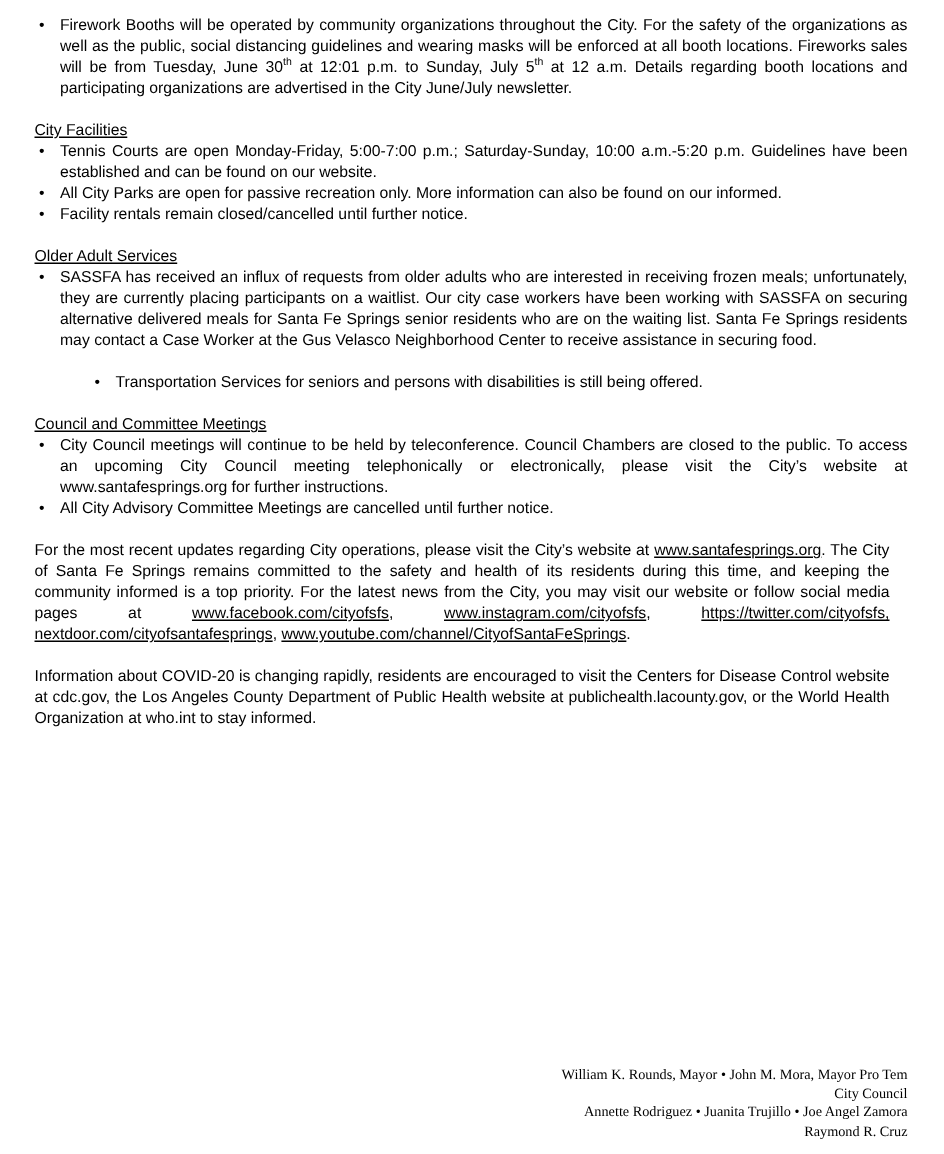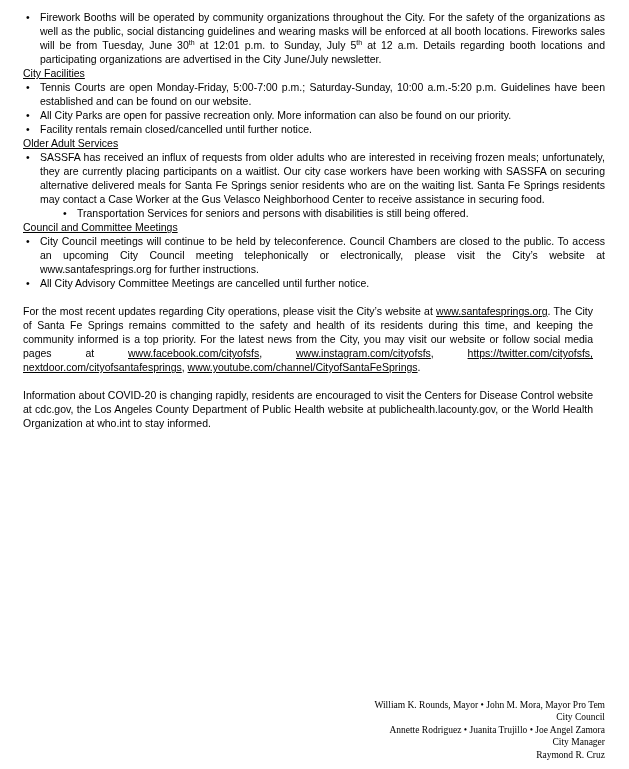--- a/index.html
+++ b/index.html
@@ -24,21 +24,21 @@
     padding-left: 17px;
     text-align: justify;
   }
   ul.bullets > li::before {
     content: "\2022";
     position: absolute;
     left: 3px;
     top: 0;
   }
   ul.bullets.indent-2 { margin-left: 37px; }
-  .section { margin-top: 0; }
+  .section { margin-top: 14px; }
   .section-title { text-decoration: underline; }
   .para { margin: 14px 12px 0 0; text-align: justify; }
   sup.sup { font-size: 7px; line-height: 0; vertical-align: super; }
   .link { text-decoration: underline; color: #000000; cursor: pointer; }
   .footer {
     margin-top: auto;
     text-align: right;
     font-family: "Liberation Serif", serif;
     font-size: 9.5px;
     line-height: 12.5px;
@@ -53,21 +53,21 @@
   <div class="content">
 
     <ul class="bullets">
       <li><span>Firework Booths will be operated by community organizations throughout the City. For the safety of the organizations as well as the public, social distancing guidelines and wearing masks will be enforced at all booth locations. Fireworks sales will be from Tuesday, June 30</span><sup class="sup">th</sup><span> at 12:01 p.m. to Sunday, July 5</span><sup class="sup">th</sup><span> at 12 a.m. Details regarding booth locations and participating organizations are advertised in the City June/July newsletter.</span></li>
     </ul>
 
     <div class="section">
       <div class="section-title">City Facilities</div>
       <ul class="bullets">
         <li>Tennis Courts are open Monday-Friday, 5:00-7:00 p.m.; Saturday-Sunday, 10:00 a.m.-5:20 p.m. Guidelines have been established and can be found on our website.</li>
-        <li>All City Parks are open for passive recreation only.  More information can also be found on our priority.</li>
+        <li>All City Parks are open for passive recreation only.  More information can also be found on our informed.</li>
         <li>Facility rentals remain closed/cancelled until further notice.</li>
       </ul>
     </div>
 
     <div class="section">
       <div class="section-title">Older Adult Services</div>
       <ul class="bullets">
         <li>SASSFA has received an influx of requests from older adults who are interested in receiving frozen meals; unfortunately, they are currently placing participants on a waitlist. Our city case workers have been working with SASSFA on securing alternative delivered meals for Santa Fe Springs senior residents who are on the waiting list. Santa Fe Springs residents may contact a Case Worker at the Gus Velasco Neighborhood Center to receive assistance in securing food.</li>
       </ul>
     </div>
@@ -89,17 +89,16 @@
     <p class="para"><span>For the most recent updates regarding City operations, please visit the City’s website at </span><span class="link">www.santafesprings.org</span><span>. The City of Santa Fe Springs remains committed to the safety and health of its residents during this time, and keeping the community informed is a top priority. For the latest news from the City, you may visit our website or follow social media pages at </span><span class="link">www.facebook.com/cityofsfs</span><span>, </span><span class="link">www.instagram.com/cityofsfs</span><span>, </span><span class="link">https://twitter.com/cityofsfs,</span><span> </span><span class="link">nextdoor.com/cityofsantafesprings</span><span>, </span><span class="link">www.youtube.com/channel/CityofSantaFeSprings</span><span>.</span></p>
 
     <p class="para">Information about COVID-20 is changing rapidly, residents are encouraged to visit the Centers for Disease Control website at cdc.gov, the Los Angeles County Department of Public Health website at publichealth.lacounty.gov, or the World Health Organization at who.int to stay informed.</p>
 
   </div>
 
   <div class="footer">
     <div>William K. Rounds, Mayor • John M. Mora, Mayor Pro Tem</div>
     <div>City Council</div>
     <div>Annette Rodriguez • Juanita Trujillo • Joe Angel Zamora</div>
-    <div>City Manager</div>
     <div>Raymond R. Cruz</div>
   </div>
 
 </div>
 
 </body></html>

